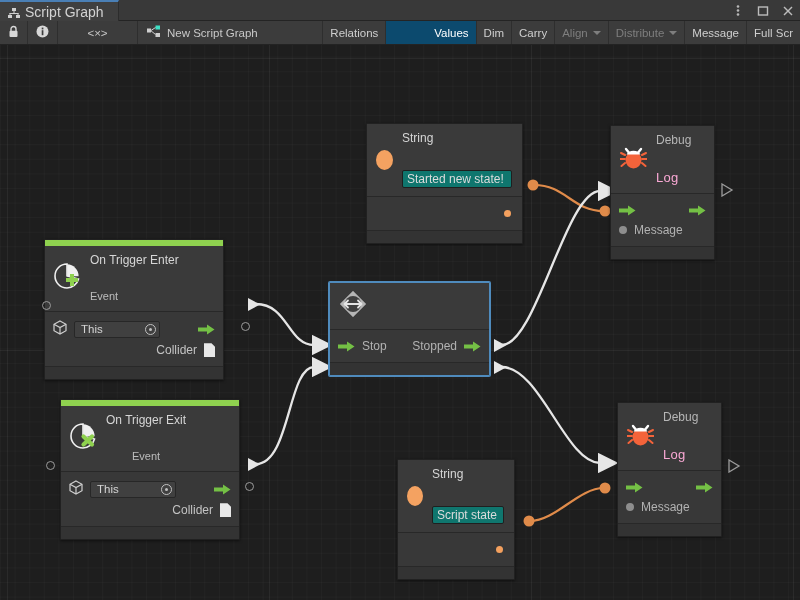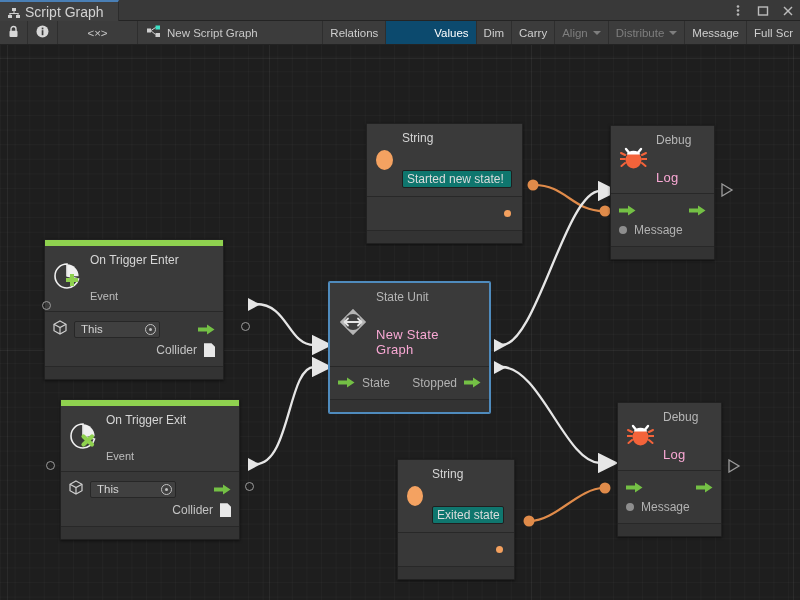--- a/index.html
+++ b/index.html
@@ -355,21 +355,21 @@
             <span class="rowlabel">Collider</span>
             <span class="doc-ic"></span>
           </span>
         </div>
       </div>
       <div class="foot"></div>
     </div>
     <span class="port-circle" style="left:42px; top:256px;"></span>
     <span class="port-circle" style="left:241px; top:277px;"></span>
 
-    <div class="node" style="left:60px; top:354px; width:180px;">
+    <div class="node" style="left:60px; top:354px; width:180px;text-align:center;">
       <div class="accent"></div>
       <div class="head">
         <span>
           <svg width="27" height="27" viewBox="0 0 27 27">
             <path d="M13 13 L13 1 A12 12 0 0 0 13 25 A12 12 0 0 0 24.5 16 Z" fill="none" stroke="#f0f0f0" stroke-width="1.6"></path>
             <path d="M13.2 1.3 A11.8 11.8 0 0 1 24.6 13.2 L13.2 13.2 Z" fill="#f0f0f0"></path>
             <g stroke="#8fd14f" stroke-width="4.2" stroke-linecap="round">
               <line x1="13.5" y1="13.5" x2="22" y2="21.5"></line>
                 <line x1="22" y1="13.5" x2="13.5" y2="21.5"></line>
             </g>
@@ -416,54 +416,50 @@
 
     <div class="node selected" style="left:329px; top:237px; width:161px;">
       <div class="head stacked">
         <span>
           <svg width="28" height="28" viewBox="0 0 28 28">
             <path d="M14 1 L27 14 L14 27 L1 14 Z" fill="#b5b5b5" stroke="#8a8a8a" stroke-width="1"></path>
             <circle cx="14" cy="14" r="8" fill="#3f3f3f"></circle>
             <path d="M5.5 14 H22.5 M9 10.5 L5.5 14 L9 17.5 M19 10.5 L22.5 14 L19 17.5" stroke="#e4e4e4" stroke-width="1.8" fill="none" stroke-linecap="round" stroke-linejoin="round"></path>
           </svg>
         </span>
-        <div class="titles">
-          <span class="t1">State Unit</span>
-          <span class="t2">New  State  Graph</span>
-        </div>
       </div>
       <div class="body">
         <div class="row">
           <span class="left">
             <span class="arrow-g">
               <svg width="17" height="11" viewBox="0 0 17 11">
                   <path d="M0,3.4 H9 V0.6 L16.5,5.5 L9,10.4 V7.6 H0 Z" fill="#74c045"></path>
                 </svg>
             </span>
-            <span class="rowlabel dimmed">State</span>
+            <span class="rowlabel dimmed">Stop</span>
           </span>
           <span class="right">
             <span class="rowlabel dimmed">Stopped</span>
             <span class="arrow-g">
               <svg width="17" height="11" viewBox="0 0 17 11">
                   <path d="M0,3.4 H9 V0.6 L16.5,5.5 L9,10.4 V7.6 H0 Z" fill="#74c045"></path>
                 </svg>
             </span>
           </span>
         </div>
       </div>
       <div class="foot"></div>
     </div>
 
     <div class="node" style="left:397px; top:414px; width:118px;">
       <div class="head">
         <span class="orange-big"></span>
         <div class="titles">
           <span class="t1">String</span>
-          <span class="txtfield" style="margin-top:2px;width:72px">Exited state</span>
+          <span class="txtfield" style="margin-top:2px;width:72px">Script state</span>
         </div>
       </div>
       <div class="body" style="height:34px;position:relative">
         <span class="dot-orange" style="position:absolute; right:11px; top:13px;"></span>
       </div>
       <div class="foot"></div>
     </div>
 
     <div class="node" style="left:617px; top:357px; width:105px;">
       <div class="head stacked">

